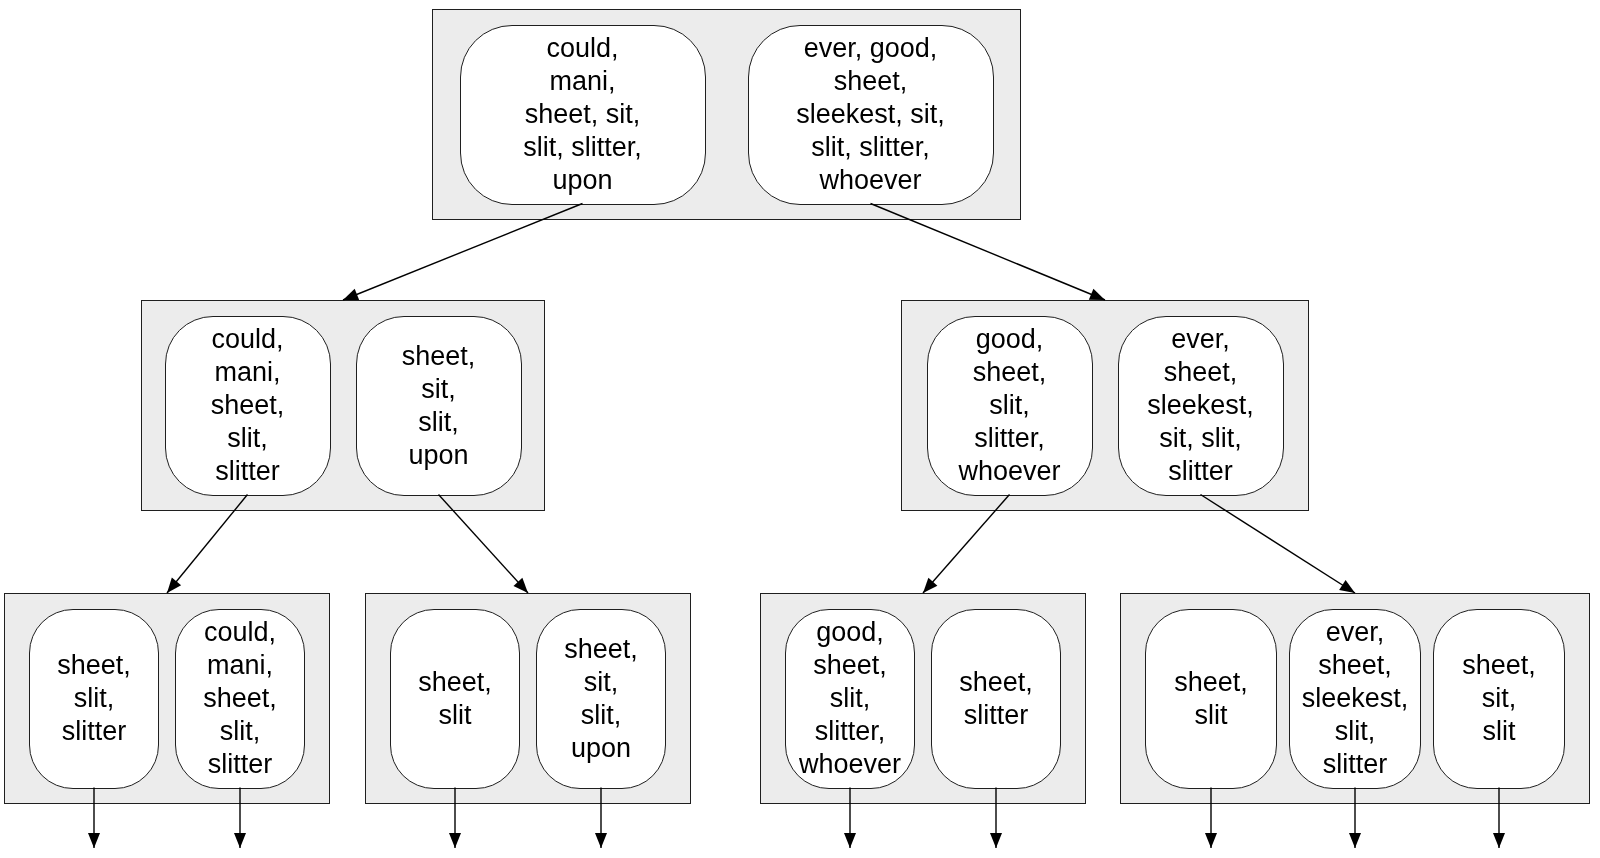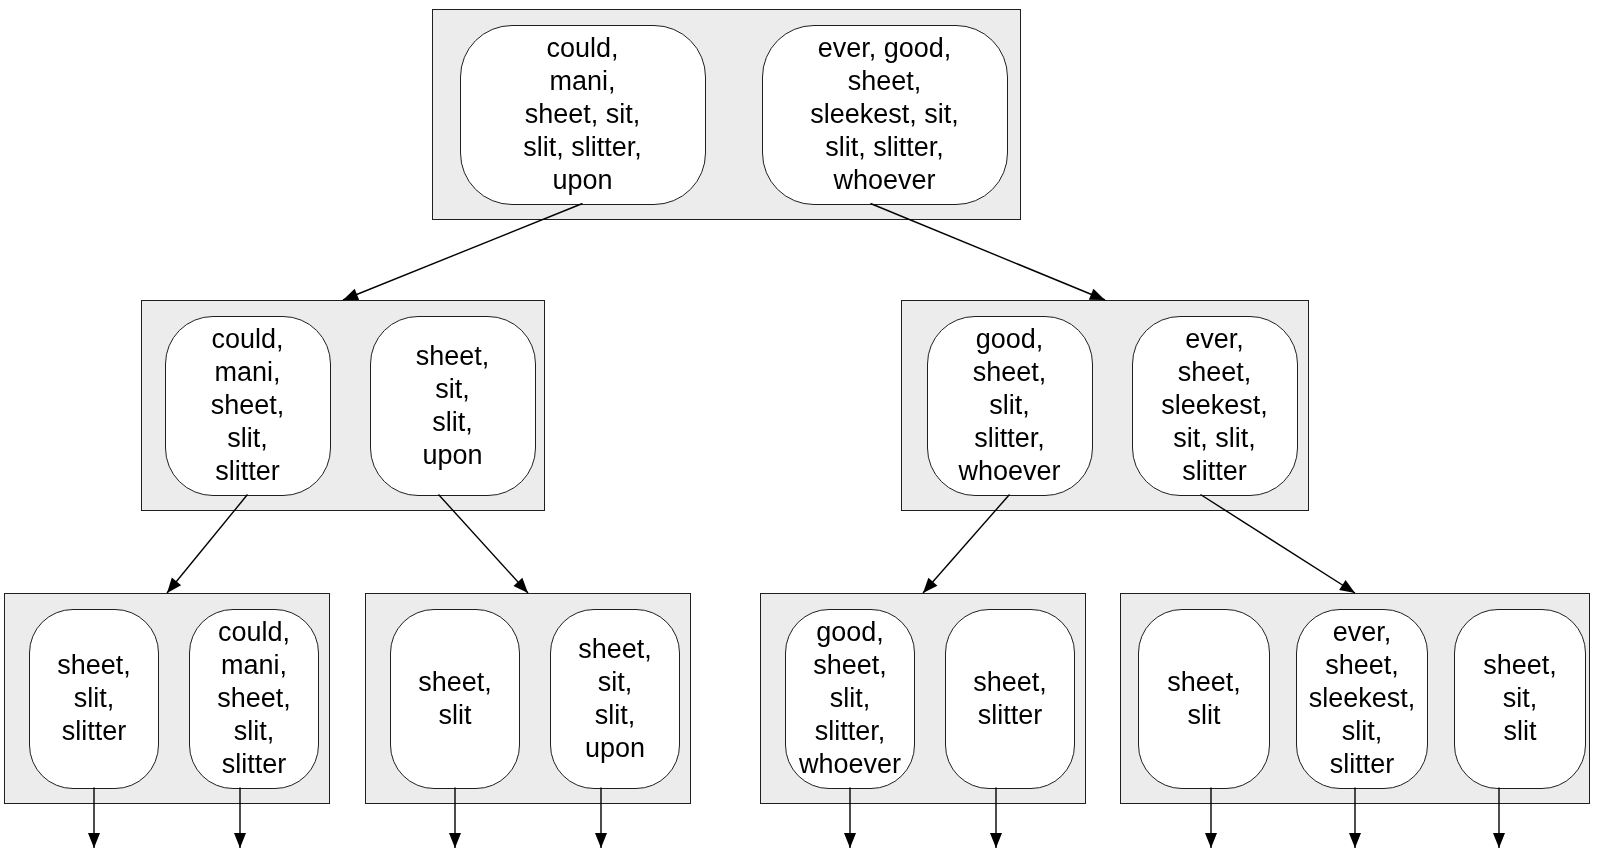--- a/index.html
+++ b/index.html
@@ -21,21 +21,20 @@
   }
   .key {
     background:#ffffff;
     border:1.4px solid #1f1f1f;
     border-radius:48px;
     height:180px;
     display:flex;
     align-items:center;
     justify-content:center;
     text-align:center;
-    margin-left:14px;
   }
   .key span {
     display:block;
     white-space:pre-line;
     font-size:27px;
     line-height:33px;
     color:#000000;
   }
   .key-lg { width:246px; border-radius:52px; }
   .key-md { width:166px; }

